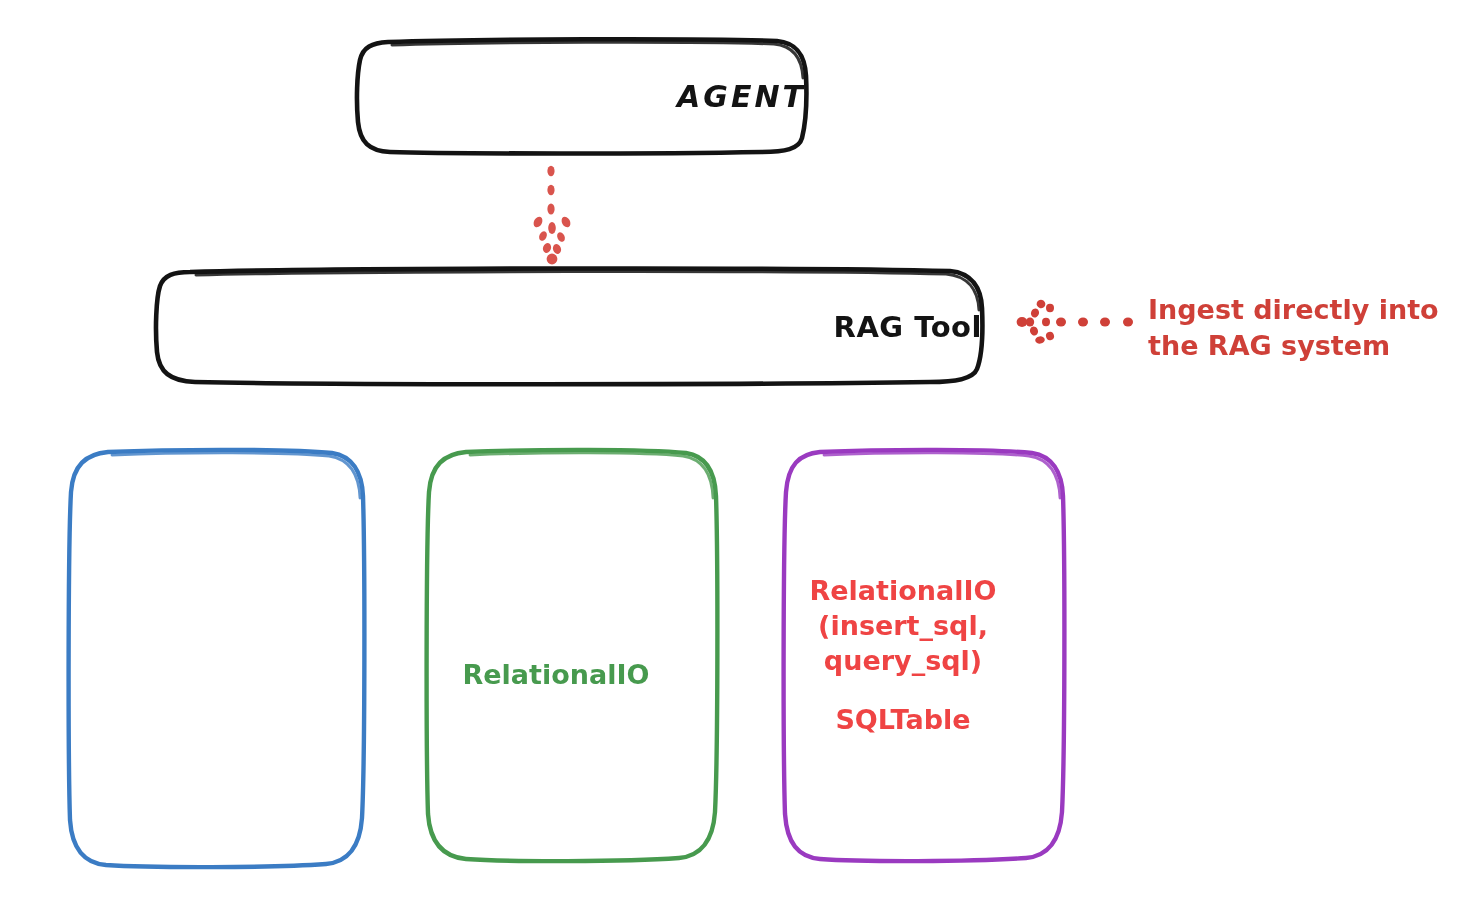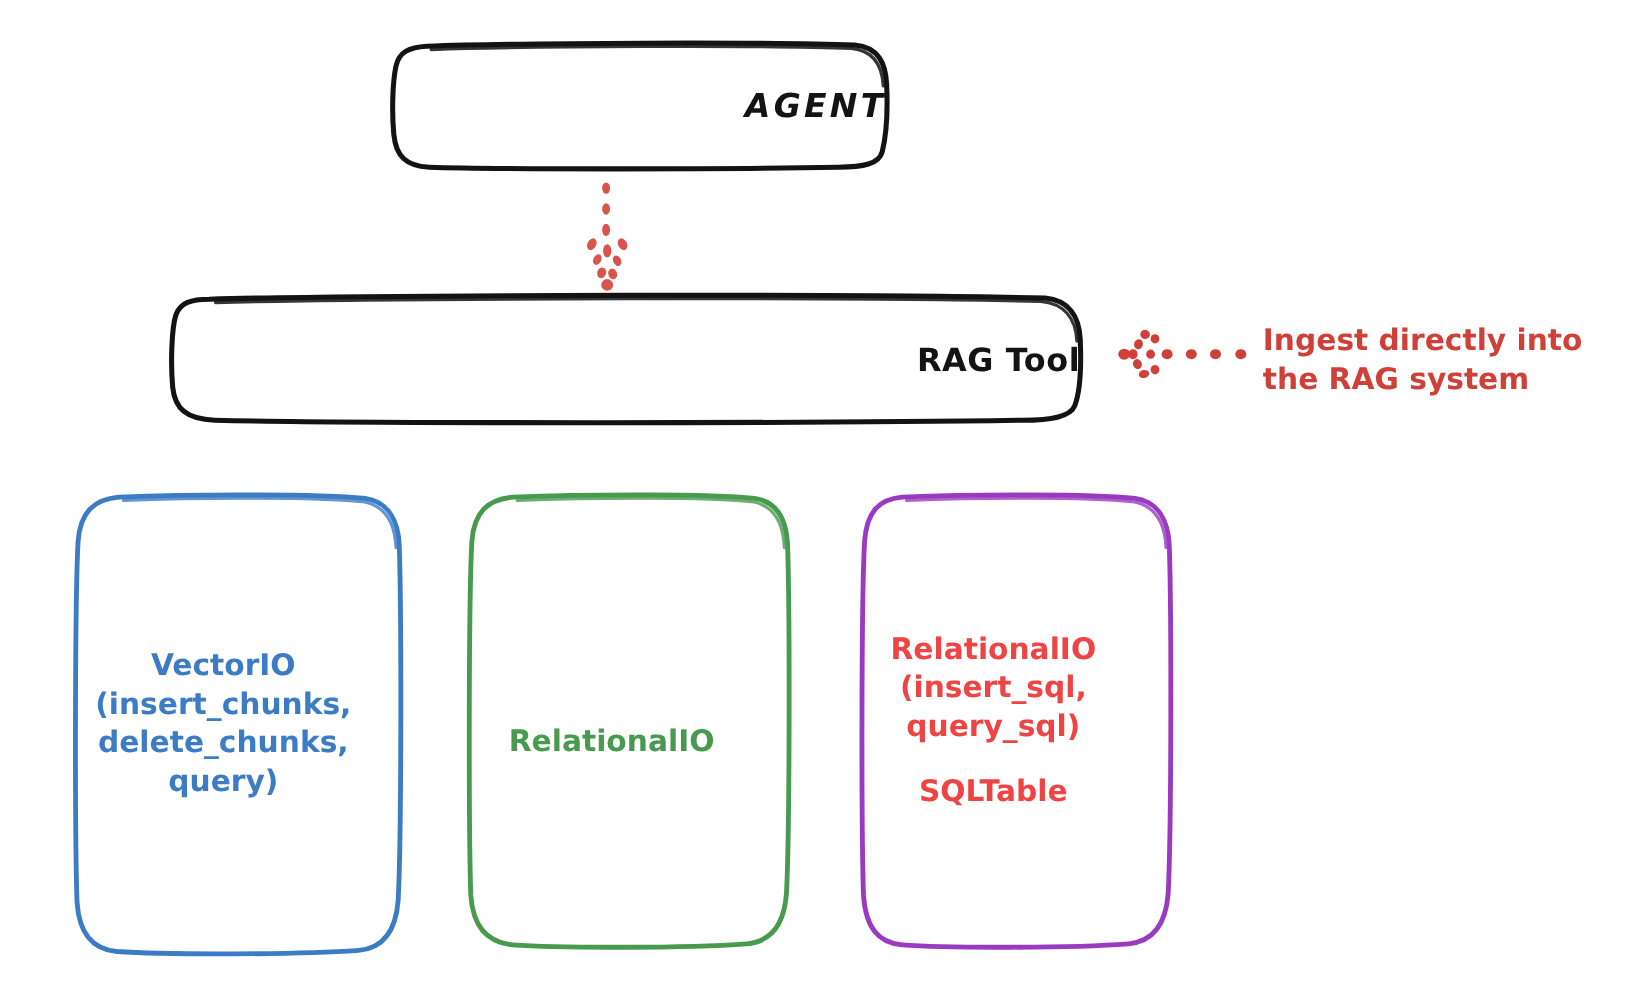--- a/index.html
+++ b/index.html
@@ -179,24 +179,20 @@
 
 <div class="node" id="agent-node">
   <span class="node-label-dark">AGENT</span>
 </div>
 
 <div class="node" id="rag-node">
   <span class="node-label-dark">RAG Tool</span>
 </div>
 
 <div class="node" id="vector-node">
-  <div class="store-text store-api">VectorIO
-(insert_chunks,
-delete_chunks,
-query)</div>
 </div>
 
 <div class="node" id="kv-node">
   <div class="store-text store-index">RelationalIO</div>
 </div>
 
 <div class="node" id="rel-node">
   <div class="store-text store-api">RelationalIO
 (insert_sql,
 query_sql)</div>

